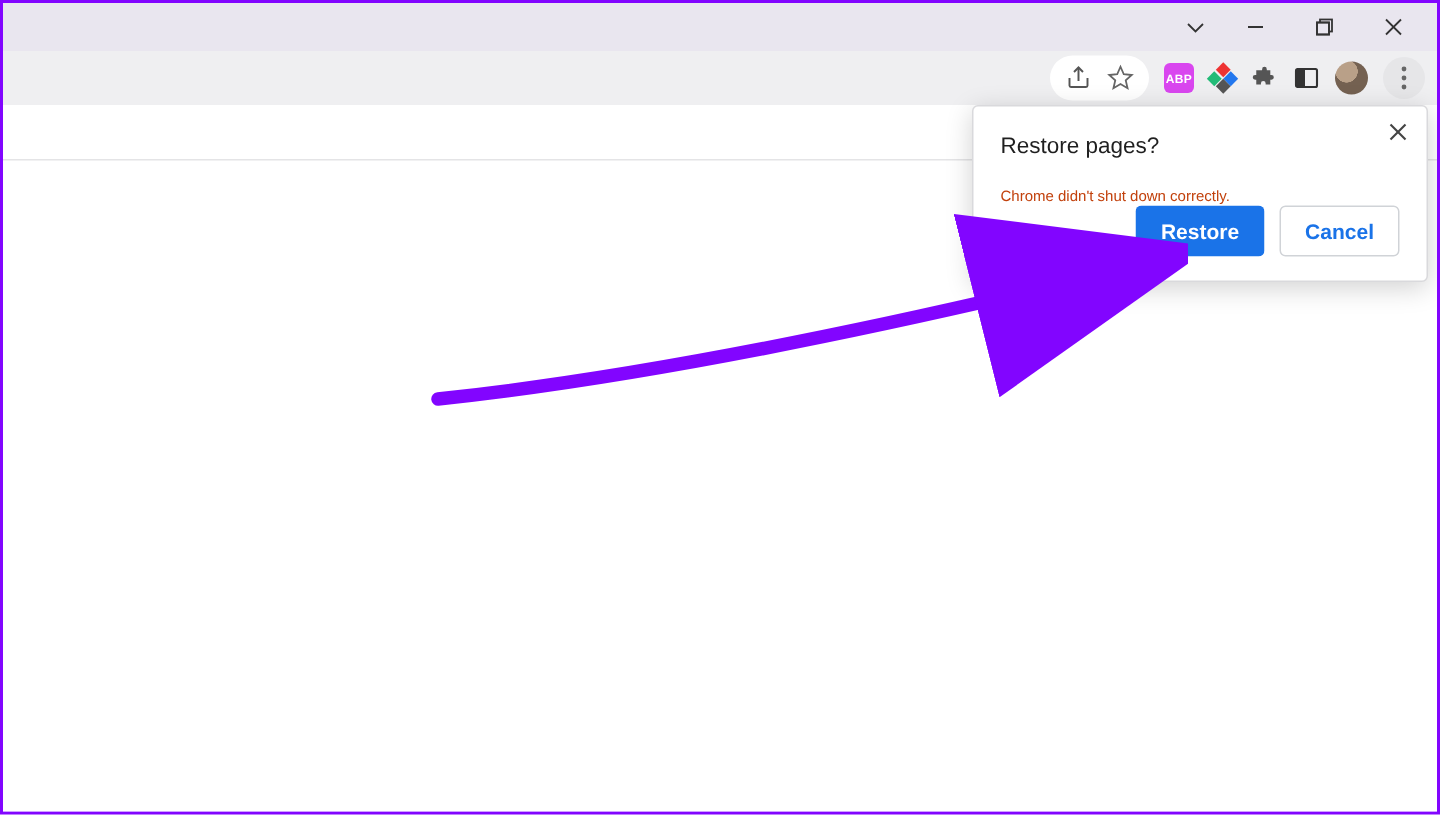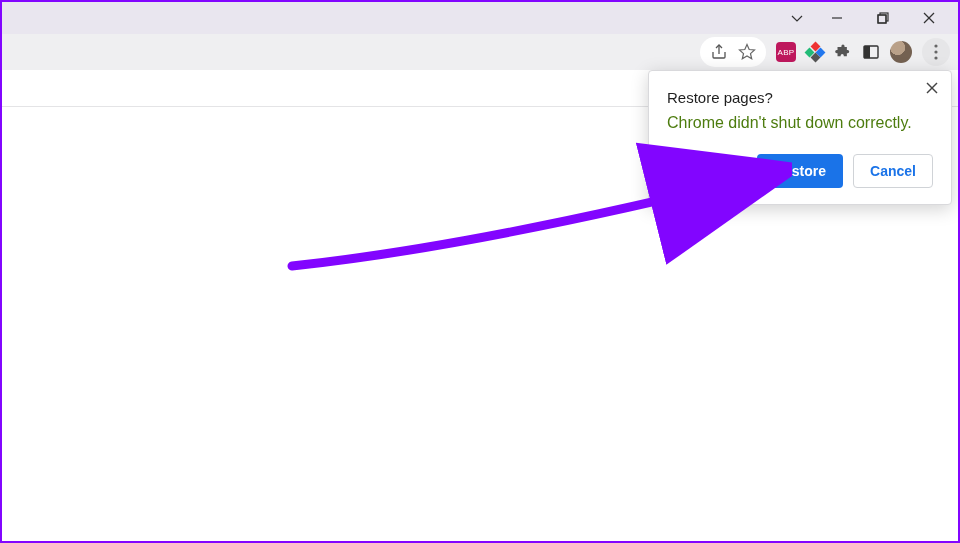--- a/index.html
+++ b/index.html
@@ -48,22 +48,22 @@
     border-radius: 15px;
     background: #fff;
     display: flex;
     align-items: center;
     padding: 0 10px;
     gap: 10px;
   }
   .tb-icon { width: 18px; height: 18px; display:flex; align-items:center; justify-content:center; }
   .tb-icon svg { width: 18px; height: 18px; }
   .abp {
-    width: 20px; height: 20px; background:#be185d; border-radius:4px;
-    color:#fff; font-size:8px; font-weight:400; display:flex;
+    width: 20px; height: 20px; background:#d946ef; border-radius:4px;
+    color:#fff; font-size:8px; font-weight:700; display:flex;
     align-items:center; justify-content:center; letter-spacing:0.3px;
   }
   .diamond-icon { position:relative; width:18px; height:18px; }
   .diamond-icon span{
     position:absolute; width:7px; height:7px; transform:rotate(45deg);
   }
   .diamond-icon .d1{top:0;left:5.5px;background:#e33;}
   .diamond-icon .d2{top:5.5px;left:0;background:#2b7;}
   .diamond-icon .d3{top:5.5px;right:0;background:#27e;}
   .diamond-icon .d4{bottom:0;left:5.5px;background:#555;}
@@ -91,22 +91,22 @@
     border:1px solid #d9d9dc;
     border-radius:4px;
     box-shadow: 0 4px 18px rgba(0,0,0,0.18);
     padding: 18px 18px 16px 18px;
   }
   .dialog .close {
     position:absolute; top:6px; right:8px;
     width:22px; height:22px; display:flex; align-items:center; justify-content:center;
     color:#555;
   }
-  .dlg-title { font-size:15px; color:#1f1f1f; margin-bottom:8px; }
-  .dlg-msg { font-size:16px; color:#4d7c0f; margin-bottom:22px; }
+  .dlg-title { font-size:15px; color:#1f1f1f; margin-bottom:20px; }
+  .dlg-msg { font-size:10px; color:#c2410c; }
   .dlg-actions { display:flex; justify-content:flex-end; gap:10px; }
   .btn {
     height:34px; padding:0 16px; border-radius:4px; font-size:14px;
     display:flex; align-items:center; justify-content:center;
     border:1px solid transparent; cursor:default;
   }
   .btn-primary { background:#1a73e8; color:#fff; font-weight:600; }
   .btn-secondary { background:#fff; color:#1a73e8; border-color:#d0d3d7;font-weight:bold; }
 
   

